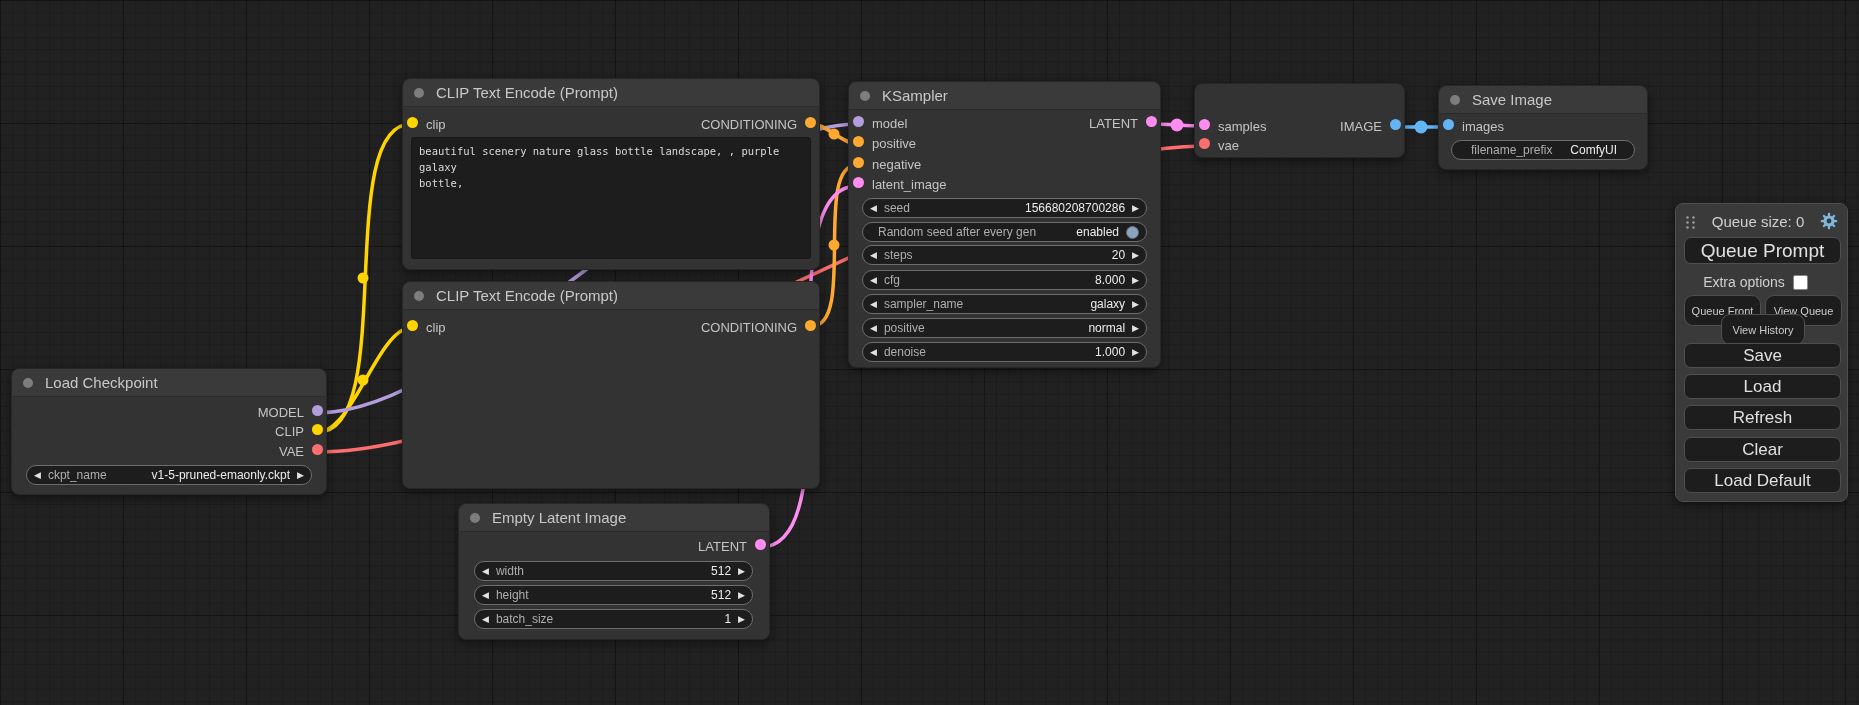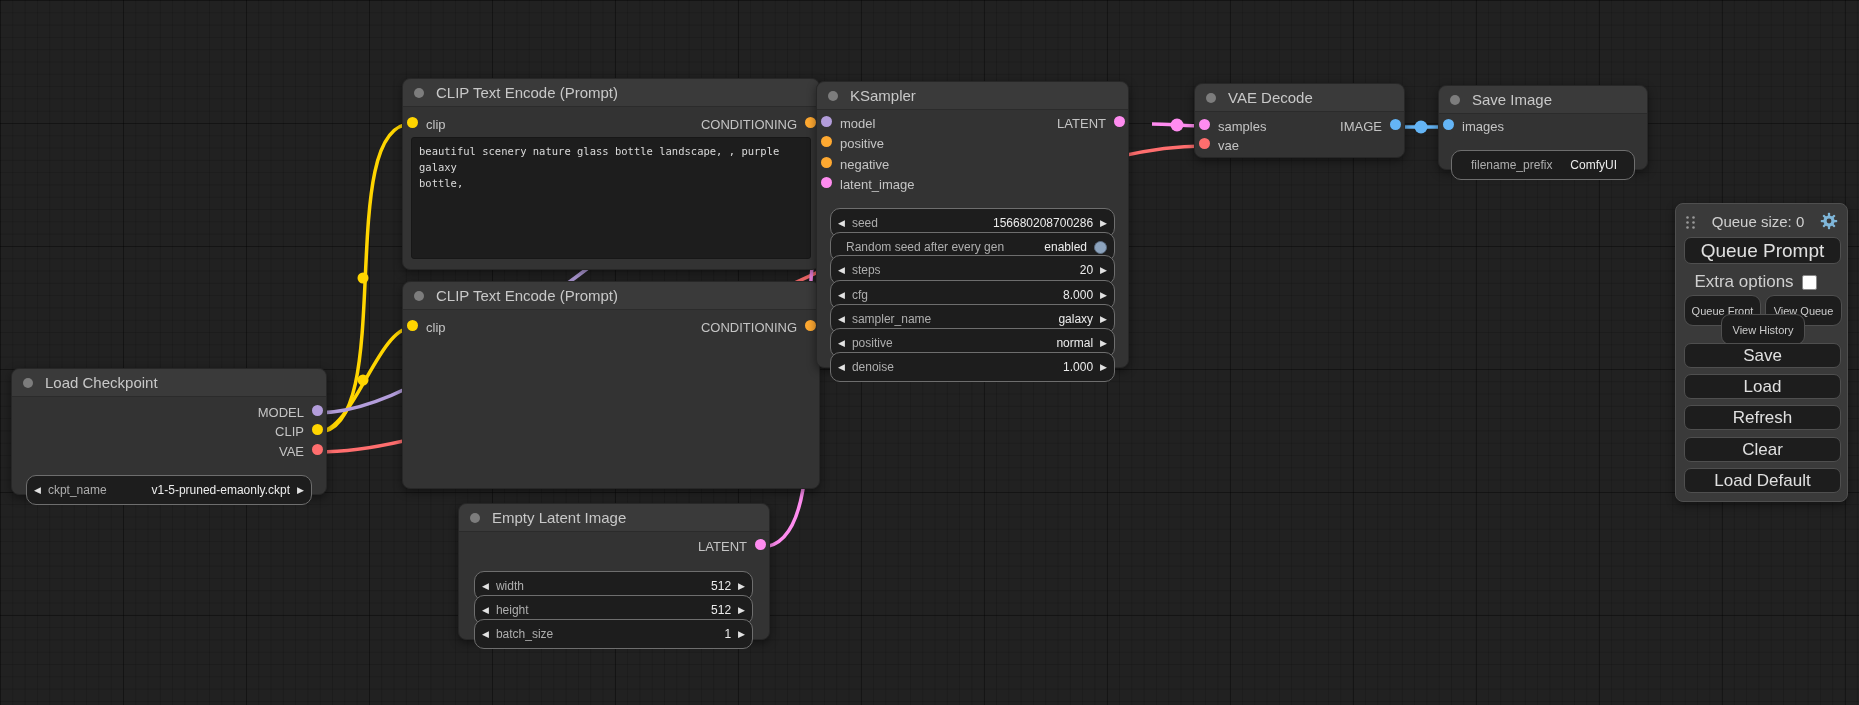--- a/index.html
+++ b/index.html
@@ -33,22 +33,22 @@
   .slot.in  { left:4px; }
   .slot.in .dot { margin-right:8px; }
   .slot.out { right:3px; }
   .slot.out .dot { margin-left:8px; }
   .textarea {
     position:absolute; background:#1d1d1d; border:1px solid #171717; border-radius:3px;
     font-family:"DejaVu Sans Mono", monospace; font-size:10.5px; line-height:16px;
     color:#dadada; padding:5px 7px; white-space:pre-wrap; overflow:hidden;
   }
   .widget {
-    position:absolute; height:30px; background:#1d1d1d; border:1px solid #6e6e6e;
-    border-radius:10px; display:flex; align-items:center; font-size:12px; padding:0 7px;margin-top:10px;
+    position:absolute; height:20px; background:#1d1d1d; border:1px solid #6e6e6e;
+    border-radius:10px; display:flex; align-items:center; font-size:12px; padding:0 7px;
   }
   .warrow { color:#e2e2e2; font-size:9px; line-height:1; }
   .wlabel { color:#aeaeae; margin-left:7px; white-space:nowrap; }
   .wvalue { margin-left:auto; margin-right:7px; color:#ececec; white-space:nowrap; }
   .widget.noarrow .wlabel { margin-left:8px; }
   .widget.noarrow .wvalue { margin-right:2px; }
   .toggle-knob { width:13px; height:13px; border-radius:50%; background:#8ca3bd; border:1px solid #5d6e83; flex:none; margin-left:5px; }
   
   .panel {
     position:absolute; z-index:3; background:#3a3a3a; border:1px solid #4f4f4f;
@@ -57,21 +57,21 @@
   .panel-header { position:absolute; left:0; right:0; top:6px; height:20px; display:flex; align-items:flex-end; }
   .queue-size { flex:1; text-align:center; font-size:15px; color:#cfcfcf; }
   .drag-handle { margin-left:9px; flex:none; }
   .gear { margin-right:9px; flex:none; }
   .qbtn {
     position:absolute; background:#1d1d1d; border:1px solid #4f4f4f; border-radius:7px;
     color:#e0e0e0; display:flex; align-items:center; justify-content:center; cursor:pointer;
   }
   .qbtn.big { left:8px; width:157px; height:25px; font-size:17px; }
   .qbtn.small { height:31px; font-size:11px; border-radius:9px; color:#cccccc; }
-  .extra-row { position:absolute; left:0; right:12px; display:flex; align-items:center; justify-content:center; font-size:17px; color:#cfcfcf; }
+  .extra-row { position:absolute; left:0; right:12px; display:flex; align-items:center; justify-content:center; font-size:14px; color:#cfcfcf; }
   .checkbox { width:15px; height:15px; background:#ffffff; border:1px solid #888; border-radius:2px; margin-left:8px; }
 </style>
 </head>
 <body>
 
 <svg id="wires" width="1859" height="705">
   <path d="M 318 432 C 398 432, 333 124, 411 124" fill="none" stroke-width="3.5" style="stroke: rgb(255, 213, 0);"></path>
   <path d="M 318 432 C 353 432, 378 328, 411 328" fill="none" stroke-width="3.5" style="stroke: rgb(255, 213, 0);"></path>
   <path d="M 318 413 C 471 413, 704 124, 857 124" fill="none" stroke-width="3.5" style="stroke: rgb(179, 157, 219);"></path>
   <path d="M 318 452 C 552 452, 969 146, 1203 146" fill="none" stroke-width="3.5" style="stroke: rgb(255, 110, 110);"></path>
@@ -167,21 +167,21 @@
     <span class="warrow">▶</span>
   </div>
   <div class="widget" style="left:15px;right:16px;top:105px">
     <span class="warrow">◀</span>
     <span class="wlabel">batch_size</span>
     <span class="wvalue">1</span>
     <span class="warrow">▶</span>
   </div>
 </div>
 
-<div class="node" style="left:816px;top:81px;width:313px;height:287px">
+<div class="node" style="left:848px;top:81px;width:313px;height:287px">
   <div class="node-title">
     <span class="collapse-dot"></span>
     <span class="title-text">KSampler</span>
   </div>
   <div class="slot in" style="top:34px">
     <span class="dot" style="background: rgb(179, 157, 219);"></span>
     <span>model</span>
   </div>
   <div class="slot in" style="top:54px">
     <span class="dot" style="background: rgb(255, 169, 49);"></span>
@@ -236,24 +236,20 @@
   </div>
   <div class="widget" style="left:13px;right:13px;top:260px">
     <span class="warrow">◀</span>
     <span class="wlabel">denoise</span>
     <span class="wvalue">1.000</span>
     <span class="warrow">▶</span>
   </div>
 </div>
 
 <div class="node" style="left:1194px;top:83px;width:211px;height:75px">
-  <div class="node-title">
-    <span class="collapse-dot"></span>
-    <span class="title-text">VAE Decode</span>
-  </div>
   <div class="slot in" style="top:35px">
     <span class="dot" style="background: rgb(255, 140, 240);"></span>
     <span>samples</span>
   </div>
   <div class="slot in" style="top:54px">
     <span class="dot" style="background: rgb(255, 110, 110);"></span>
     <span>vae</span>
   </div>
   <div class="slot out" style="top:35px">
     <span>IMAGE</span>

